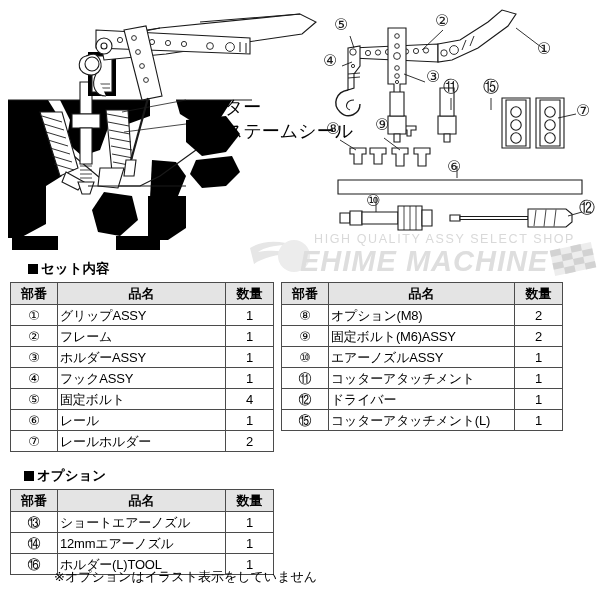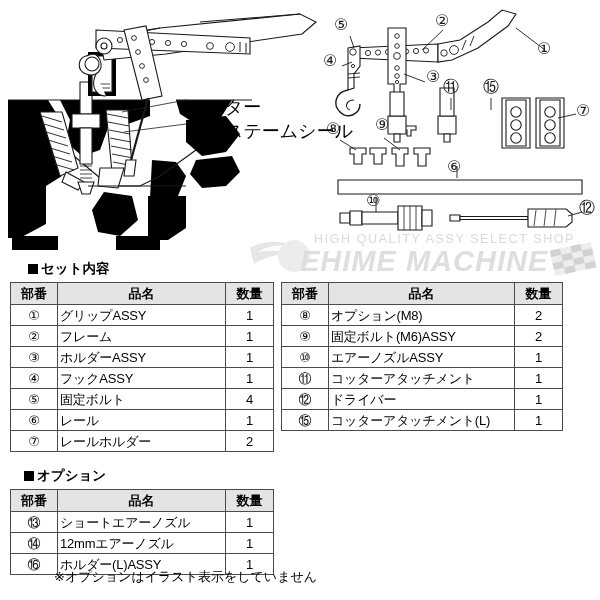--- a/index.html
+++ b/index.html
@@ -548,19 +548,19 @@
         <td class="name">ショートエアーノズル</td>
         <td>1</td>
       </tr>
       <tr>
         <td class="circnum">⑭</td>
         <td class="name">12mmエアーノズル</td>
         <td>1</td>
       </tr>
       <tr>
         <td class="circnum">⑯</td>
-        <td class="name">ホルダー(L)ASSY</td>
+        <td class="name">ホルダー(L)TOOL</td>
         <td>1</td>
       </tr>
     </tbody>
 </table>
 
 <div class="footnote">※オプションはイラスト表示をしていません</div>
 
 </body></html>

